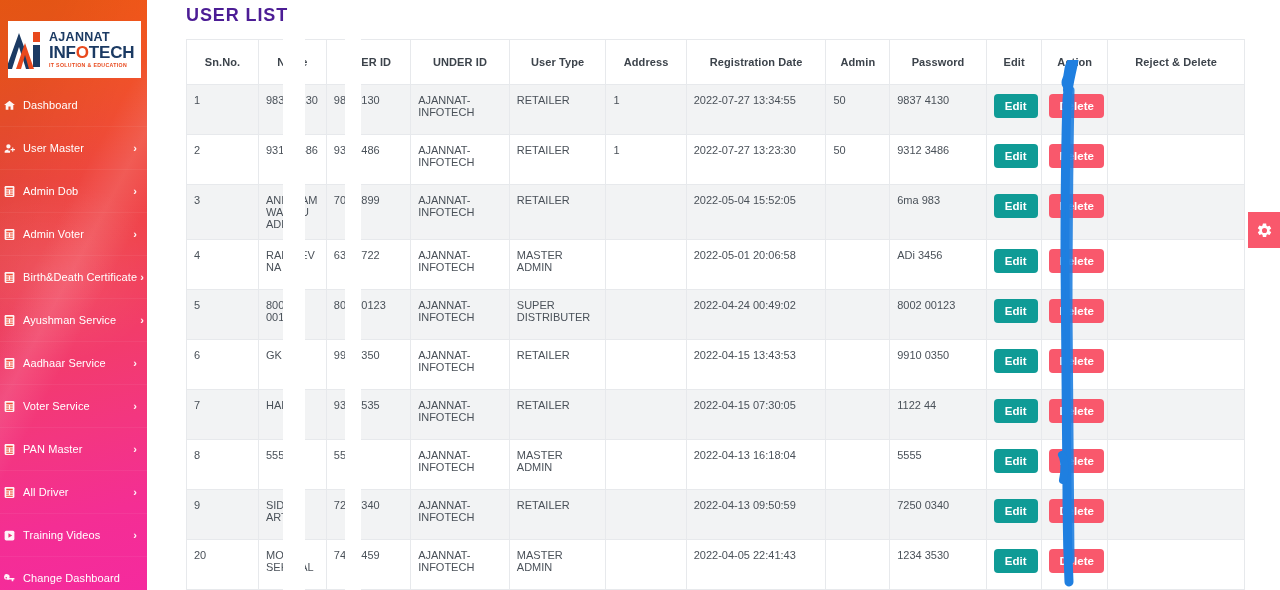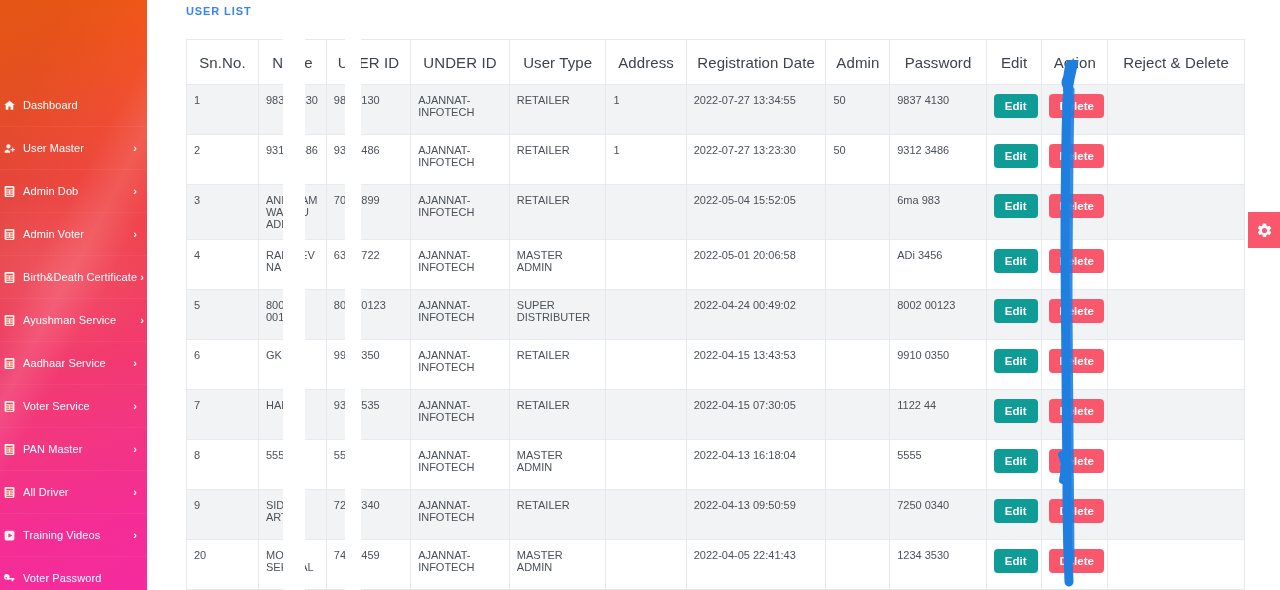--- a/index.html
+++ b/index.html
@@ -58,32 +58,32 @@
   }
   .nav-ico svg { display:block; }
   .nav-label { font-size: 11px; letter-spacing: .1px; }
   .nav-caret { position: absolute; right: 10px; font-size: 11px; font-weight: bold; opacity: .95; }
   .nav-caret.tight { right: 3px; }
 
   
   .main { position: absolute; left: 147px; top: 0; right: 0; bottom: 0; background: #ffffff; }
   .page-title {
     position: absolute; left: 39px; top: 5px;
-    font-size: 11px; color: #3b82f6; letter-spacing: .9px;
+    font-size: 18px; color: #4c1d95; letter-spacing: .9px;
   }
   .table-wrap { position: absolute; left: 39px; top: 39px; right: 10px; }
   table.userlist { border-collapse: collapse; width: 1059px; table-layout: fixed; }
   table.userlist th, table.userlist td {
     border: 1px solid #e7e9ec;
     font-size: 11px; color: #4a5159;
     padding: 9px 7px; text-align: left; vertical-align: top;
   }
   table.userlist th {
-    font-weight: normal; color: #3c434b; text-align: center;
-    font-size: 15px; height: 45px; vertical-align: middle;
+    font-weight: bold; color: #3c434b; text-align: center;
+    font-size: 11px; height: 45px; vertical-align: middle;
     background: #ffffff; letter-spacing: .1px;
   }
   table.userlist tbody tr:nth-child(odd) td { background: #f2f3f4; }
   table.userlist tbody tr:nth-child(even) td { background: #ffffff; }
   table.userlist tbody tr td { height: 50px; }
   .c-sn   { width: 70px; }
   .c-name { width: 66px; }
   .c-uid  { width: 82px; }
   .c-und  { width: 96px; }
   .c-typ  { width: 94px; }
@@ -138,20 +138,35 @@
 <body>
 
 <div id="root">
 
   <div class="right-strip"></div>
   <div class="main-edge"></div>
 
   <nav class="sidebar">
     <div class="sidebar-sheen"></div>
 
+    <div class="logo-box">
+      <div class="logo-mark">
+        <svg width="46" height="46" viewBox="0 0 46 46">
+          <polygon points="4,42 17,6 30,42 24,42 17,20 10,42" fill="#1b3a63"></polygon>
+          <polygon points="14,42 23,16 32,42 27,42 23,28 19,42" fill="#e8491d"></polygon>
+          <rect x="31" y="5" width="7" height="10" fill="#e8491d"></rect>
+          <rect x="31" y="18" width="7" height="22" fill="#1b3a63"></rect>
+        </svg>
+      </div>
+      <div class="logo-text">
+        <span class="logo-l1">AJANNAT</span>
+        <span class="logo-l2"><span>INF</span><b>O</b><span>TECH</span></span>
+        <span class="logo-l3">IT SOLUTION &amp; EDUCATION</span>
+      </div>
+    </div>
 
     <div class="nav" id="nav-list">
         <div class="nav-item">
           <span class="nav-ico">
             <svg width="13" height="13" viewBox="0 0 24 24" fill="#ffffff">
               <path d="M12 3 2 11h3v9h5v-6h4v6h5v-9h3z"></path>
             </svg>
           </span>
           <span class="nav-label">Dashboard</span>
         </div>
@@ -293,21 +308,21 @@
           </span>
           <span class="nav-label">Training Videos</span>
           <span class="nav-caret">›</span>
         </div>
         <div class="nav-item">
           <span class="nav-ico">
             <svg width="13" height="13" viewBox="0 0 24 24" fill="#ffffff">
               <path d="M7 14a5 5 0 1 1 4.6-3H21v3h-2v3h-3v-3h-4.4A5 5 0 0 1 7 14zm-1-5a1.5 1.5 0 1 0 0 3 1.5 1.5 0 0 0 0-3z"></path>
             </svg>
           </span>
-          <span class="nav-label">Voter Password</span>
+          <span class="nav-label">Change Dashboard</span>
         </div>
       </div>
   </nav>
 
   <section class="main">
     <h1 class="page-title">USER LIST</h1>
 
     <div class="table-wrap">
       <table class="userlist">
         <thead>

